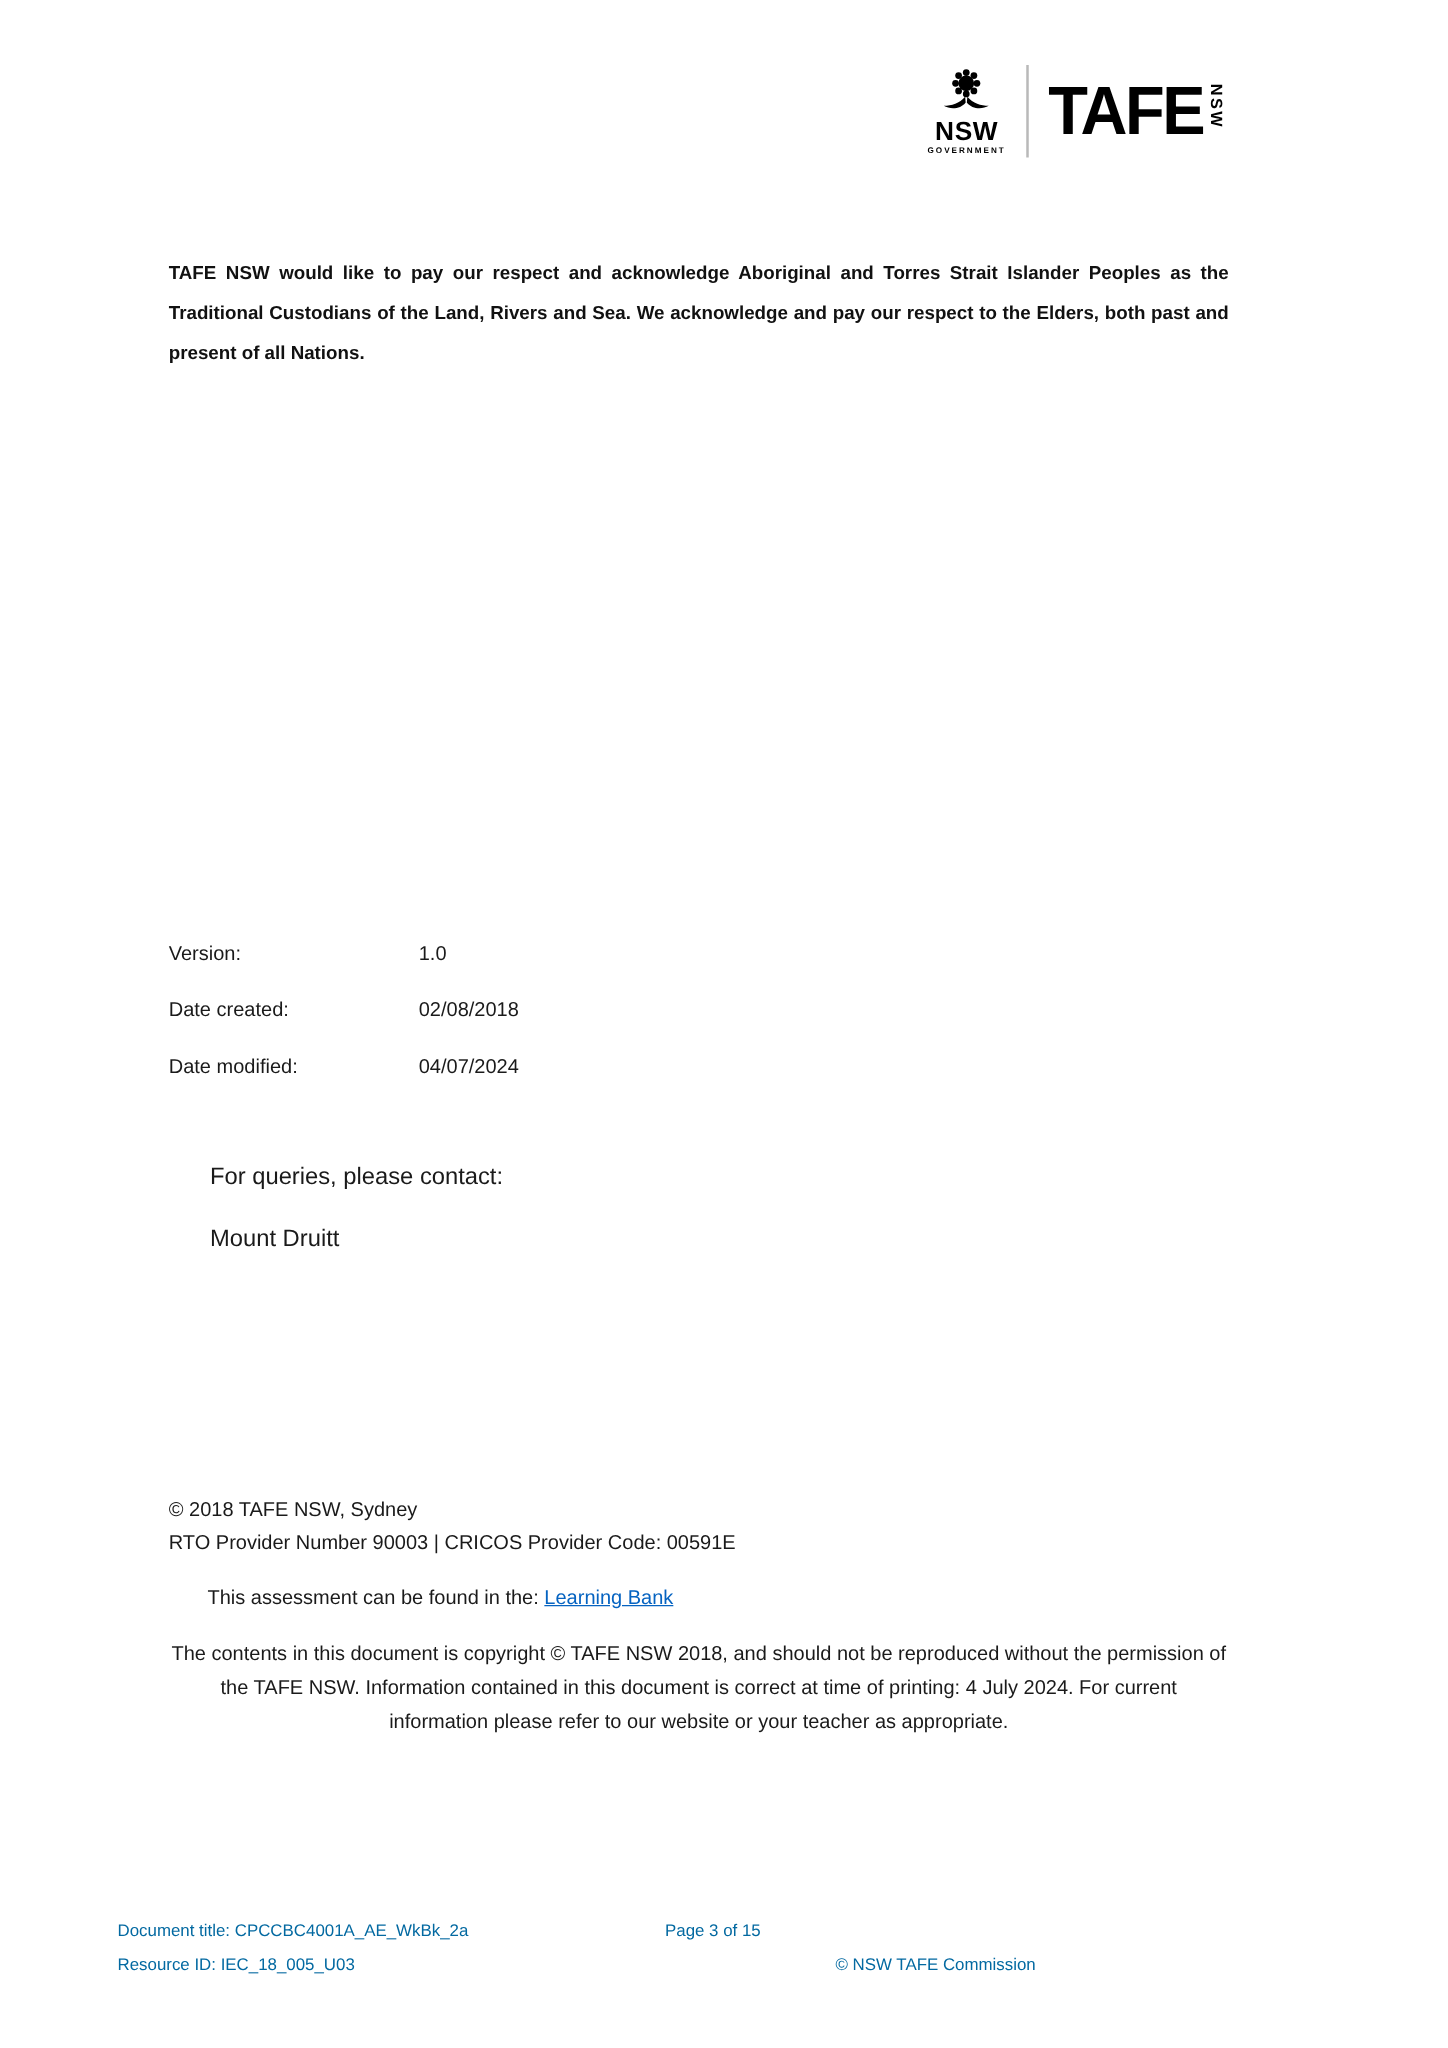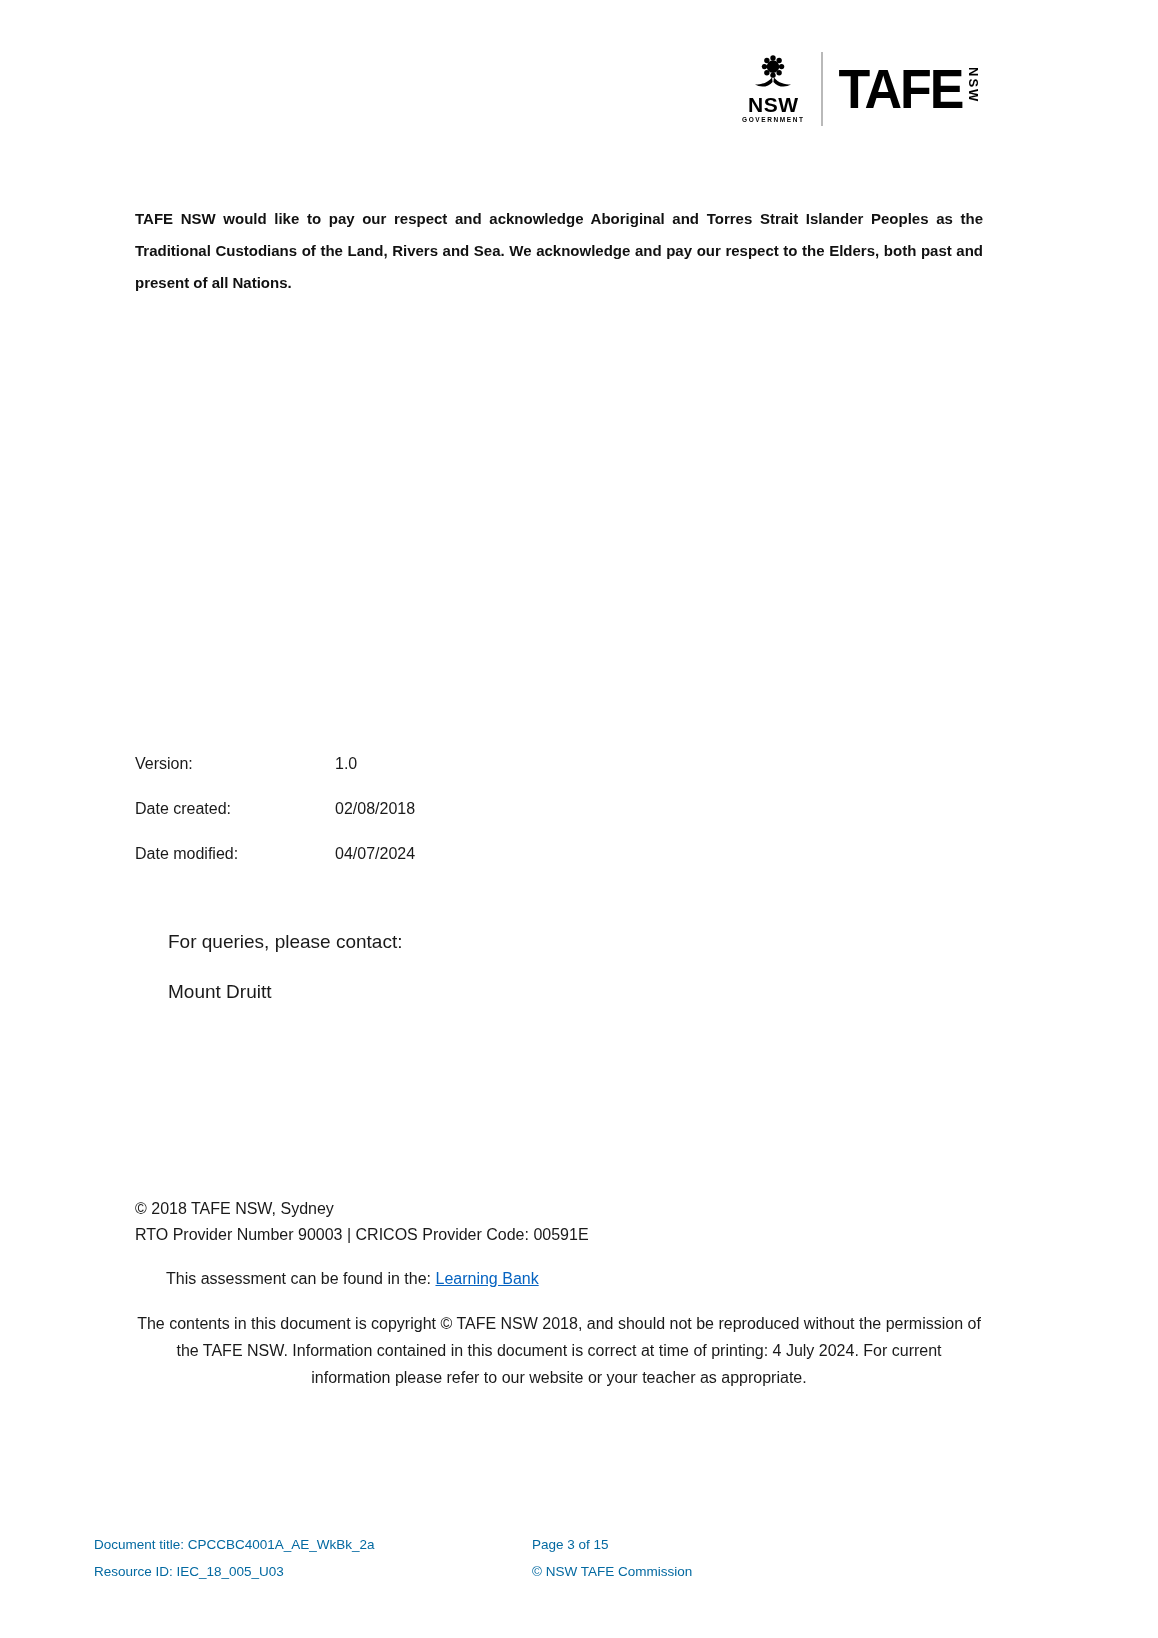--- a/index.html
+++ b/index.html
@@ -127,21 +127,21 @@
     width: 871px;
     font-size: 13.5px;
     color: #0369a1;
   }
   .footer-row {
     display: grid;
     grid-template-columns: 438px 1fr;
     line-height: 18px;
     margin-bottom: 9px;
   }
-  .footer-row .right { text-align: left; }
+  .footer-row .right { text-align: center; }
 </style>
 </head>
 <body>
 
 <div class="page">
 
   <div class="logo">
     <div class="nsw-logo">
       <span>
         <svg width="40" height="36" viewBox="0 0 44 40" aria-hidden="true">

